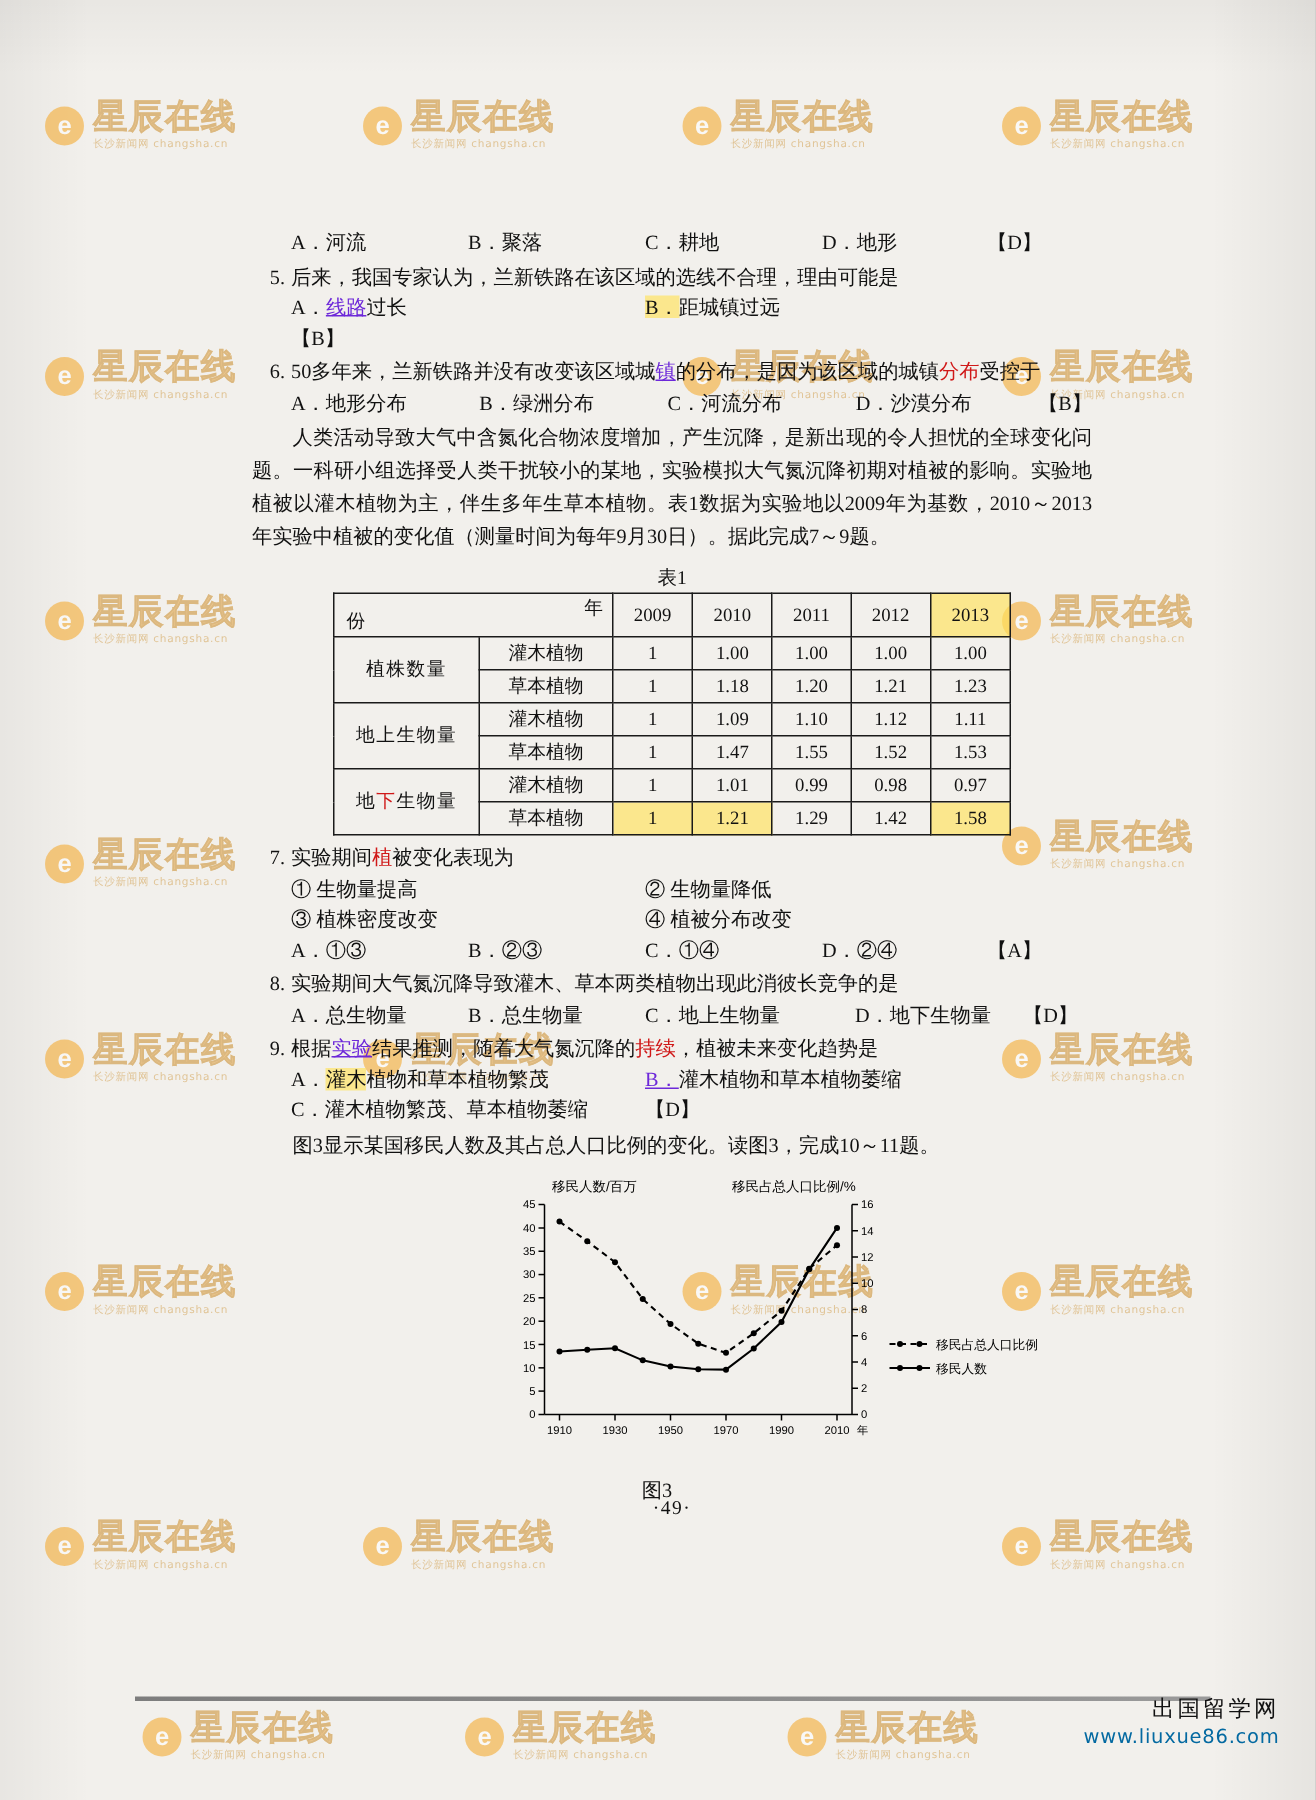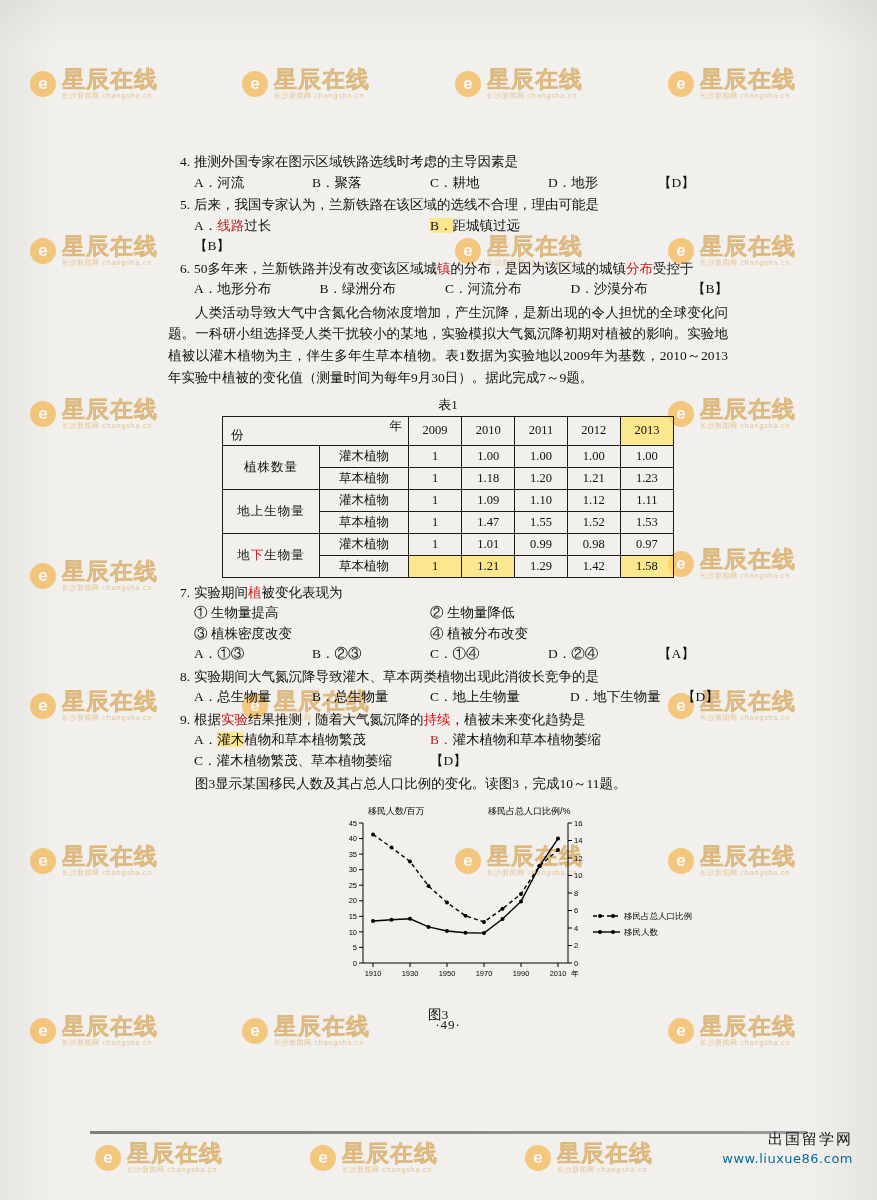--- a/index.html
+++ b/index.html
@@ -54,21 +54,21 @@
   .wm .wm-text {
     display: flex;
     flex-direction: column;
     line-height: 1;
   }
   .wm .wm-main {
     font-size: 23px;
     font-weight: bold;
     color: #e8a33d;
     letter-spacing: 1px;
-    font-family: Liberation Sans, sans-serif;
+    font-family: Liberation Mono, monospace;
     text-align: center;
     -webkit-text-stroke: 0.4px #c98b28;
   }
   .wm .wm-sub {
     font-size: 7px;
     color: #d2a050;
     letter-spacing: 0.5px;
     margin-top: 2px;
     font-family: "DejaVu Sans", sans-serif;
   }
@@ -106,21 +106,21 @@
   .ans {
     font-family: "Liberation Serif", serif;
     white-space: nowrap;
   }
   .para {
     text-indent: 2em;
     text-align: justify;
     line-height: 1.62;
     margin: 1px 0 2px 0;
   }
-  .hl-blue { color: #b91c1c; }
+  .hl-blue { color: #6d28d9; text-decoration: underline; }
   .hl-red  { color: #d01818; }
   .hl-yellow { background: rgba(255, 226, 90, 0.65); }
 
   
   .table-title {
     text-align: center;
     margin: 6px 0 1px 0;
     font-size: 13px;
   }
   table.data {
@@ -374,23 +374,20 @@
     <div class="wm-logo">e</div>
     <div class="wm-text">
       <div class="wm-main">星辰在线</div>
       <div class="wm-sub">长沙新闻网 changsha.cn</div>
     </div>
   </div>
 
   <div class="content">
 
     <div class="q">
-      <div class="q-line">
-        <span class="qnum">4.</span><span>推测外国专家在图示区域铁路选线时考虑的主导因素是</span>
-      </div>
       <div class="opts">
         <span style="width:118px">A．河流</span>
         <span style="width:118px">B．聚落</span>
         <span style="width:118px">C．耕地</span>
         <span style="width:110px">D．地形</span>
         <span class="ans">【D】</span>
       </div>
     </div>
 
     <div class="q">

